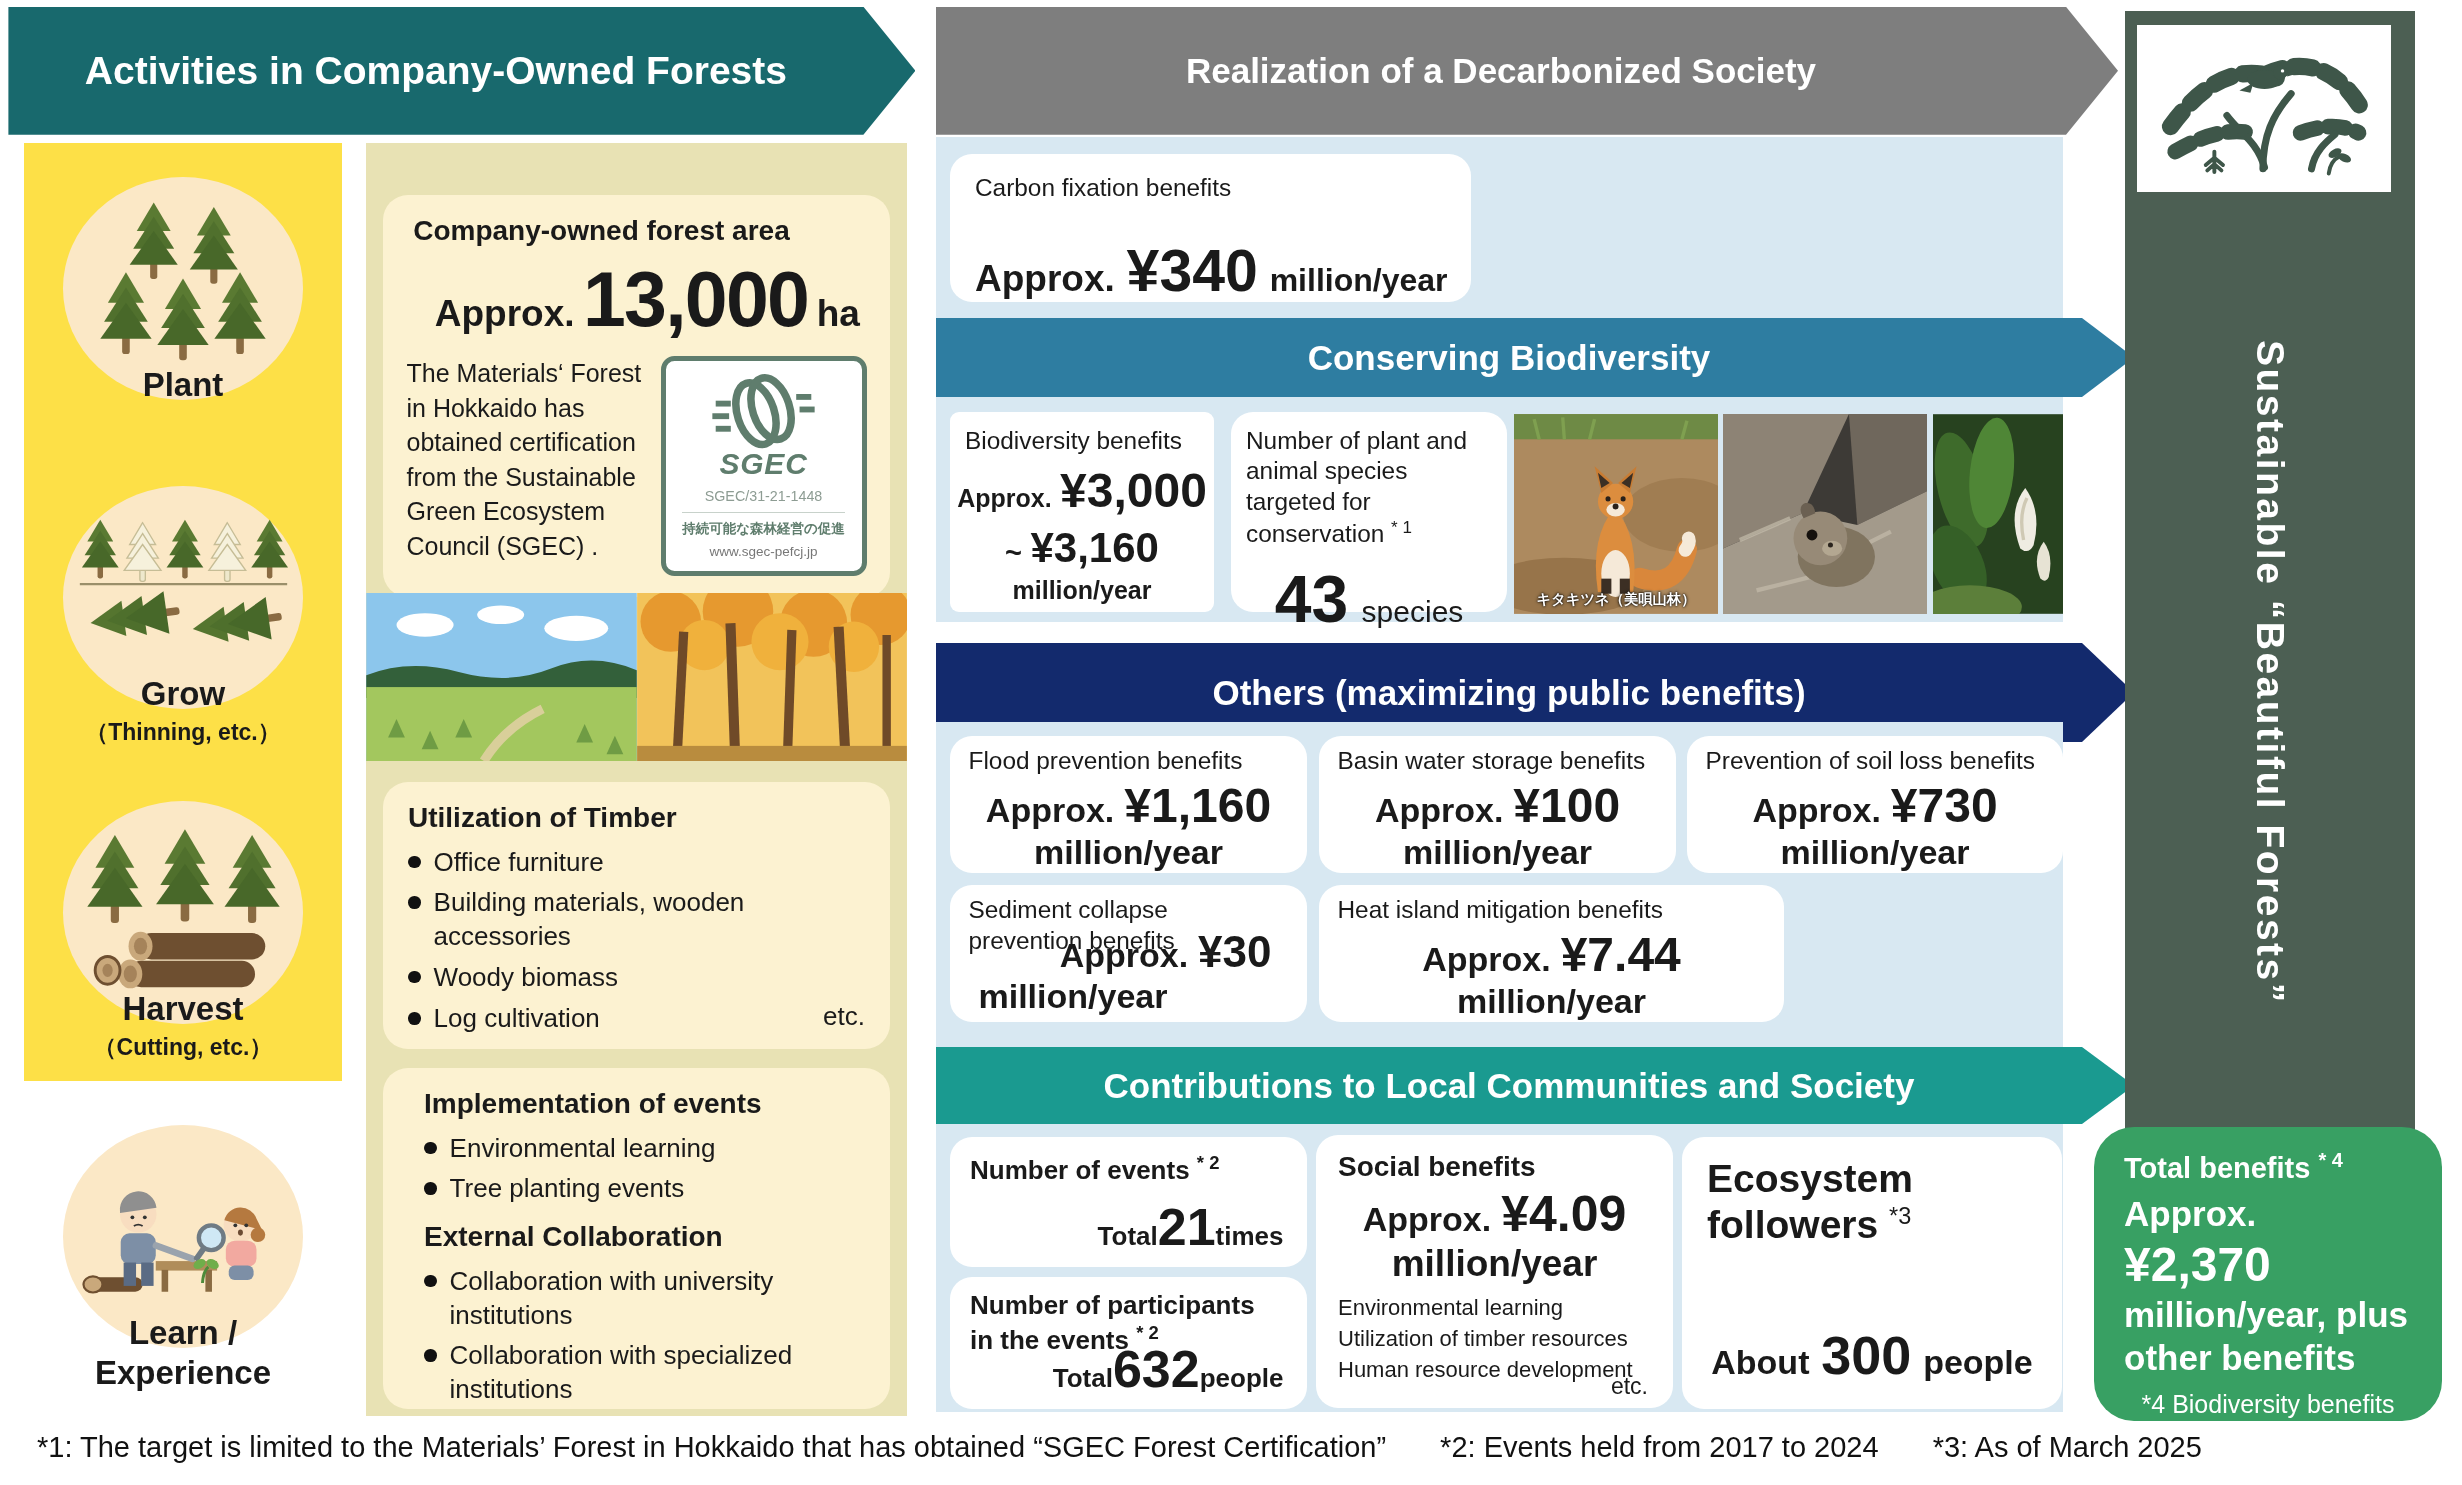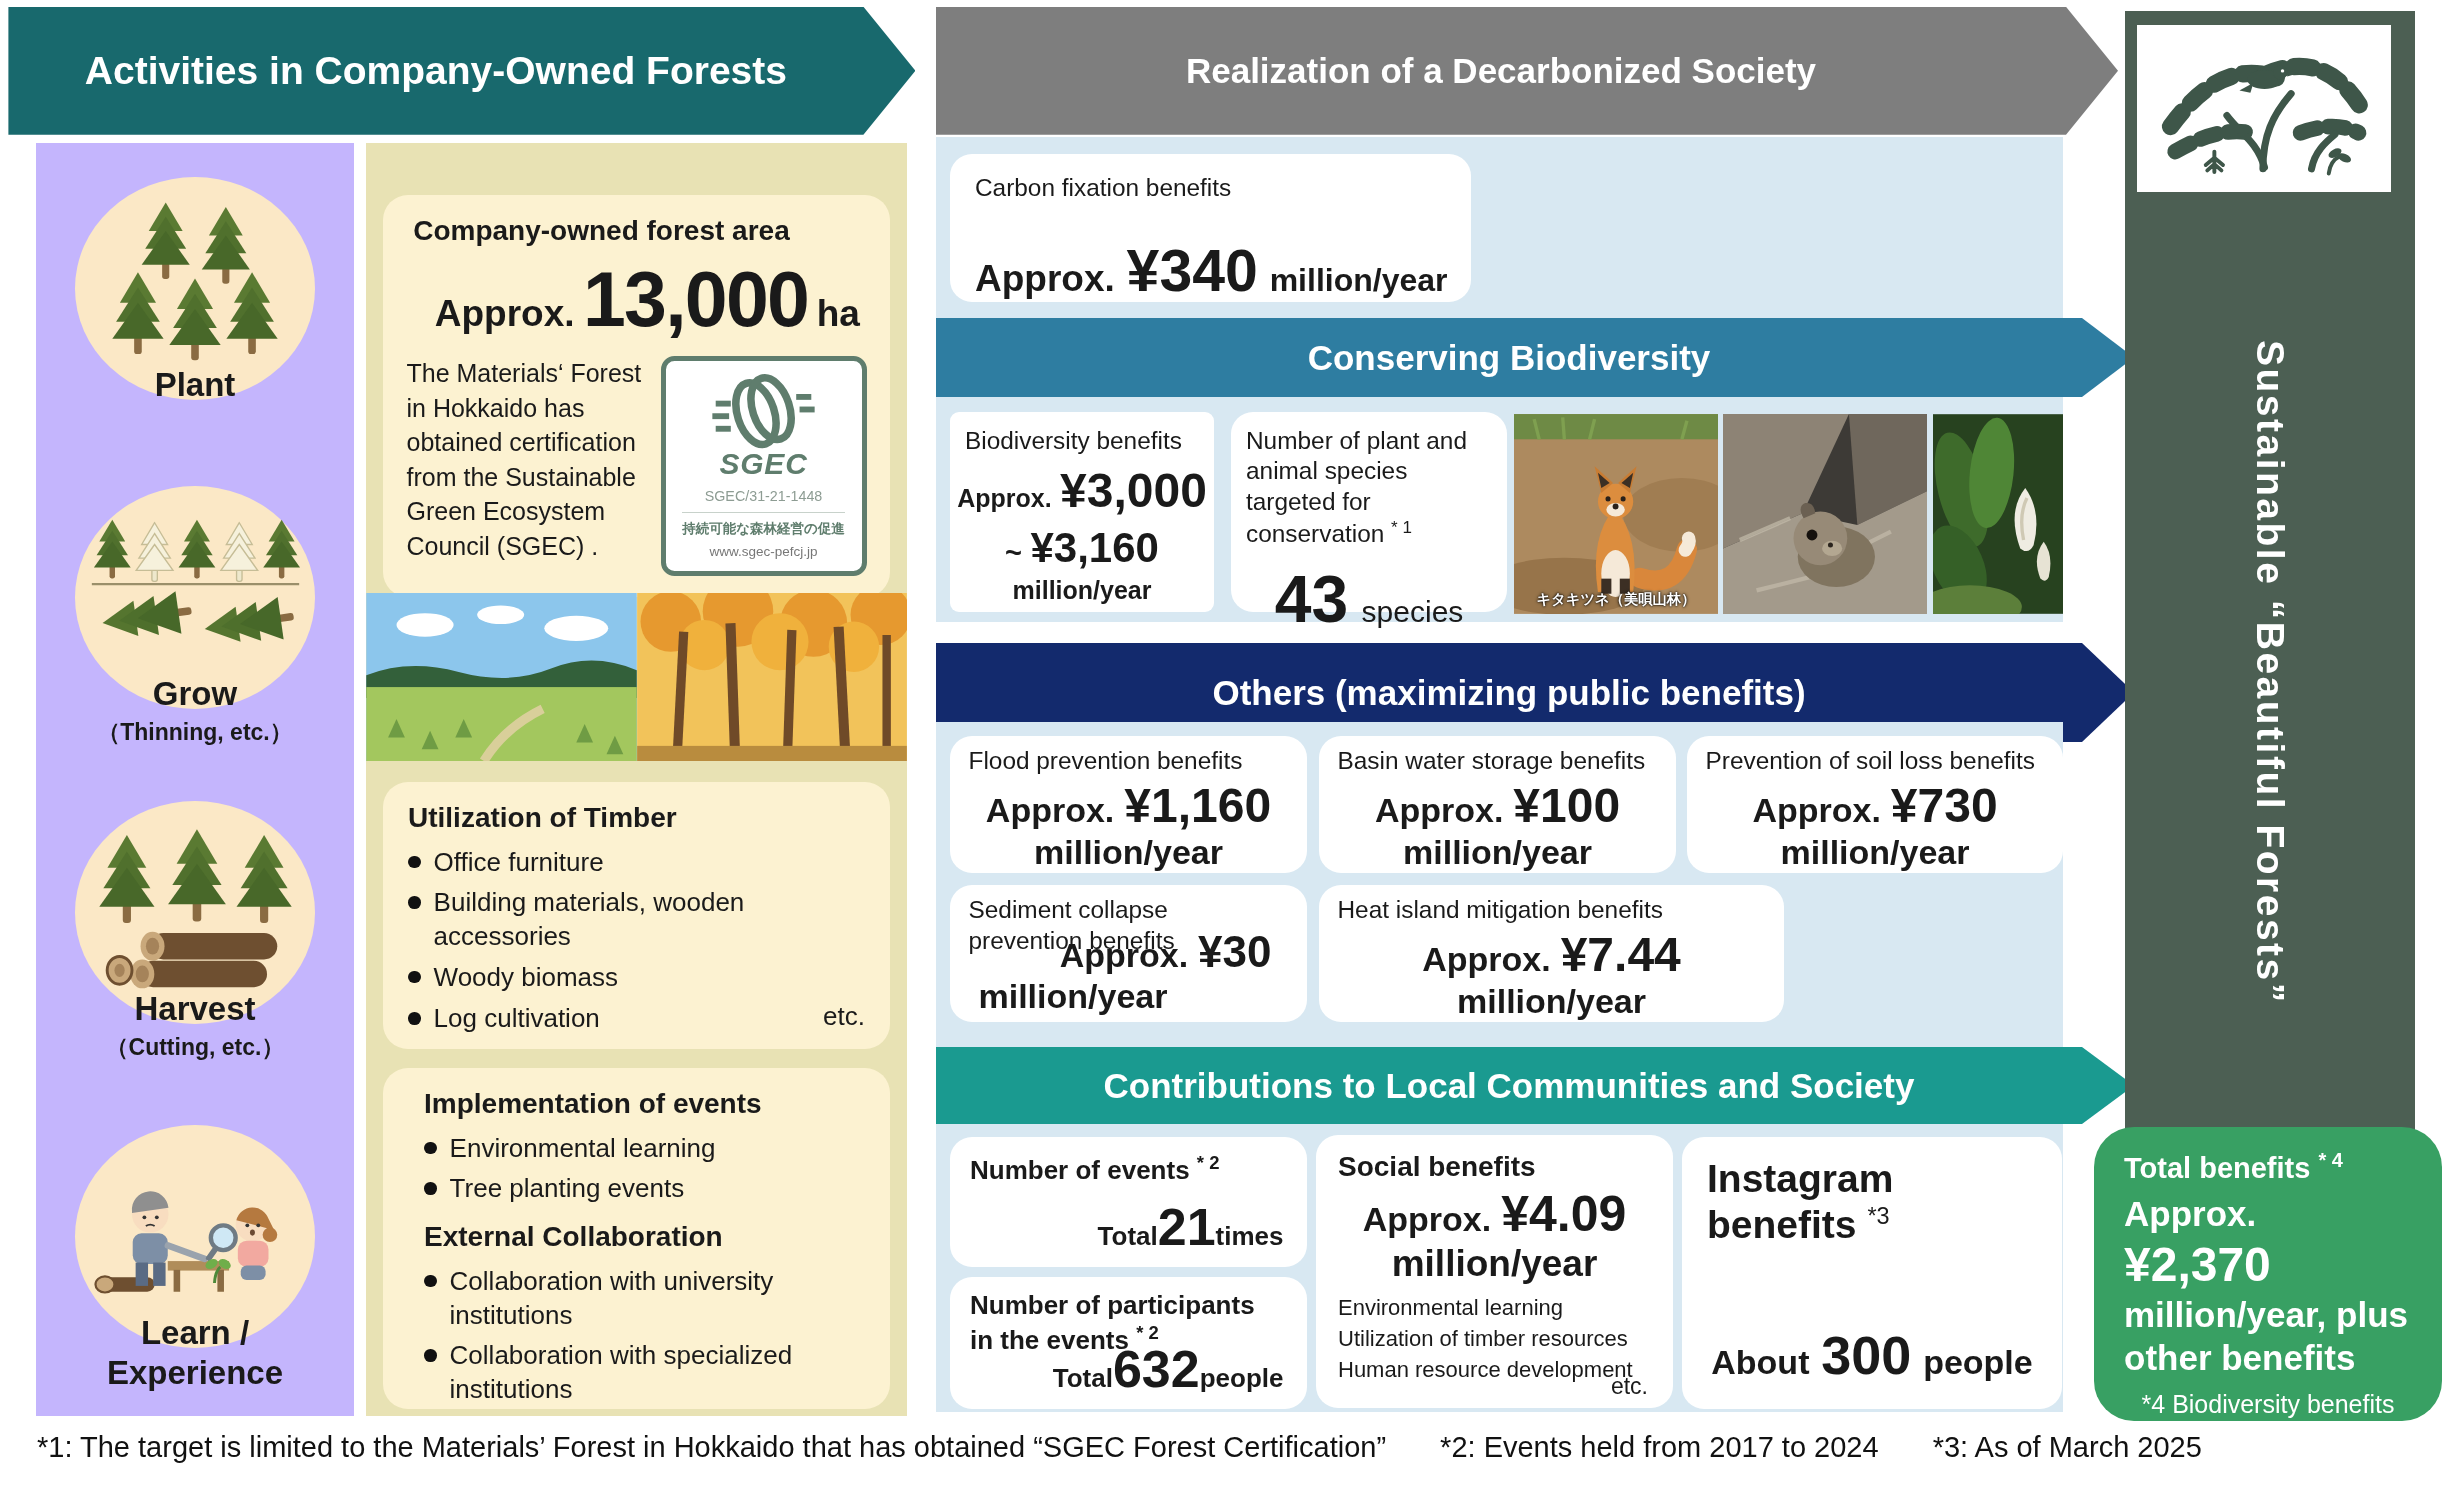--- a/index.html
+++ b/index.html
@@ -89,21 +89,21 @@
   .soc-list { margin-top:6.7px; font-size:22px; line-height:1.42; }
   .soc-etc { position:absolute; right:25px; bottom:8.4px; font-size:23px; }
 
   .cb-insta { left:1682px; top:1137px; width:380px; height:272px; padding:18.5px 25px; }
   .insta-label { font-size:39px; font-weight:bold; line-height:1.2; width:269px; }
   .cb-insta sup { font-size:23.5px; font-weight:normal; }
   .insta-row { position:absolute; left:0; right:0; bottom:23.5px; display:flex; justify-content:center; align-items:baseline; gap:11.8px; font-weight:bold; }
   .in-prefix { font-size:34px; } .in-big { font-size:54px; } .in-unit { font-size:34px; }
 
   
-  .sidebar-left { left:36px; top:143px; width:318px; height:1273px; background:#c4b5fd; }
+  .sidebar-left { left:24px; top:143px; width:318px; height:938px; background:#fde047; }
   .activity { position:absolute; left:0; width:318px; display:flex; flex-direction:column; align-items:center; }
   .act-circle {
     width:240px; height:223px; border-radius:50%; background:#fbe8c6;
     display:flex; align-items:center; justify-content:center;
   }
   .act-label { margin-top:-35px; font-size:33px; font-weight:bold; text-align:center; line-height:1.2; width:210px; }
   .act-sub   { font-size:23px; font-weight:bold; text-align:center; margin-top:3.4px; }
   .a1 { top:34px; } .a2 { top:343px; } .a3 { top:658px; } .a4 { top:982px; }
 
   
@@ -603,21 +603,21 @@
     <div class="soc-list">
       <div>Environmental learning</div>
       <div>Utilization of timber resources</div>
       <div>Human resource development</div>
     </div>
     <span class="soc-etc">etc.</span>
   </div>
 
   <div class="wbox cb-insta">
     <div class="insta-label">
-      <span>Instagram benefits</span>
+      <span>Ecosystem followers</span>
       <sup>*3</sup>
     </div>
     <div class="insta-row">
       <span class="in-prefix">About</span>
       <span class="in-big">300</span>
       <span class="in-unit">people</span>
     </div>
   </div>
 
   <div class="abs dark-col"></div>

